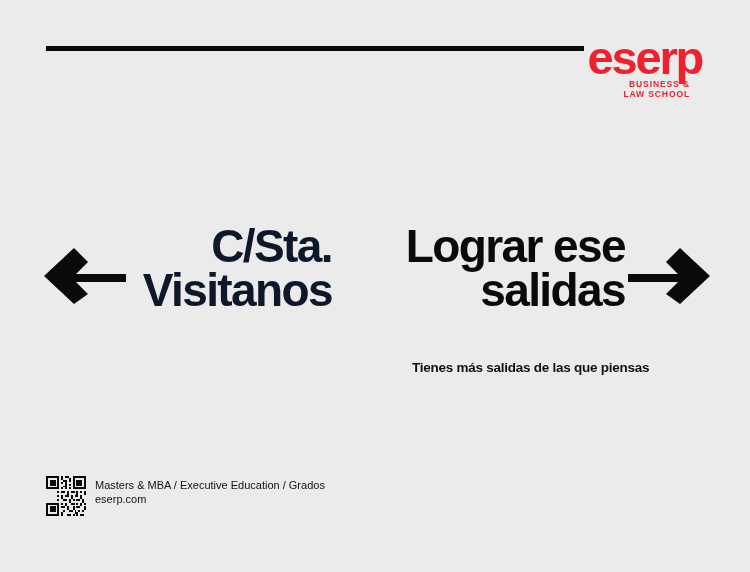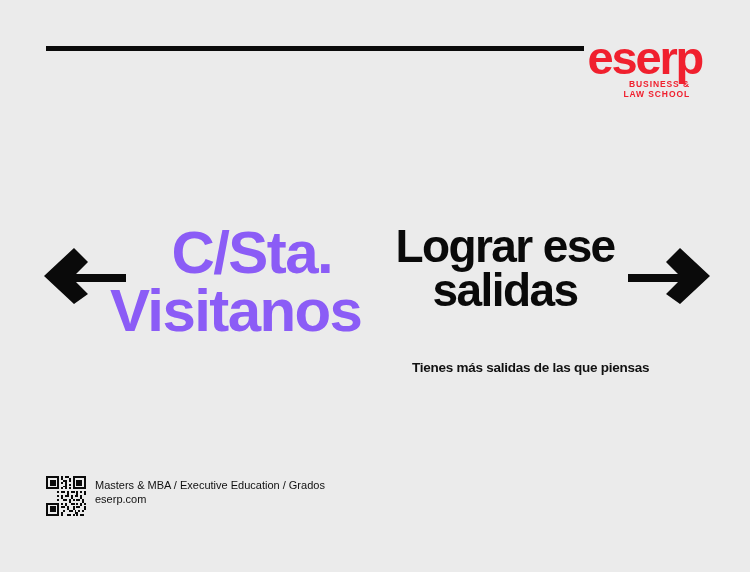--- a/index.html
+++ b/index.html
@@ -68,31 +68,31 @@
   .arrow-left  { left: 44px; }
   .arrow-right { left: 628px; }
 
   .headline-left {
     position: absolute;
     left: 110px;
     top: 224px;
     width: 222px;
     text-align: right;
     font-weight: bold;
-    font-size: 60px;
+    font-size: 46px;
     line-height: 0.96;
     letter-spacing: -1.6px;
-    color: #8b5cf6;
+    color: #0f172a;
   }
   .headline-right {
     position: absolute;
     left: 385px;
     top: 224px;
     width: 240px;
-    text-align: center;
+    text-align: right;
     font-weight: bold;
     font-size: 46px;
     line-height: 0.96;
     letter-spacing: -1.6px;
     color: #0a0a0a;
   }
   .subhead {
     position: absolute;
     left: 385px;
     top: 360px;

